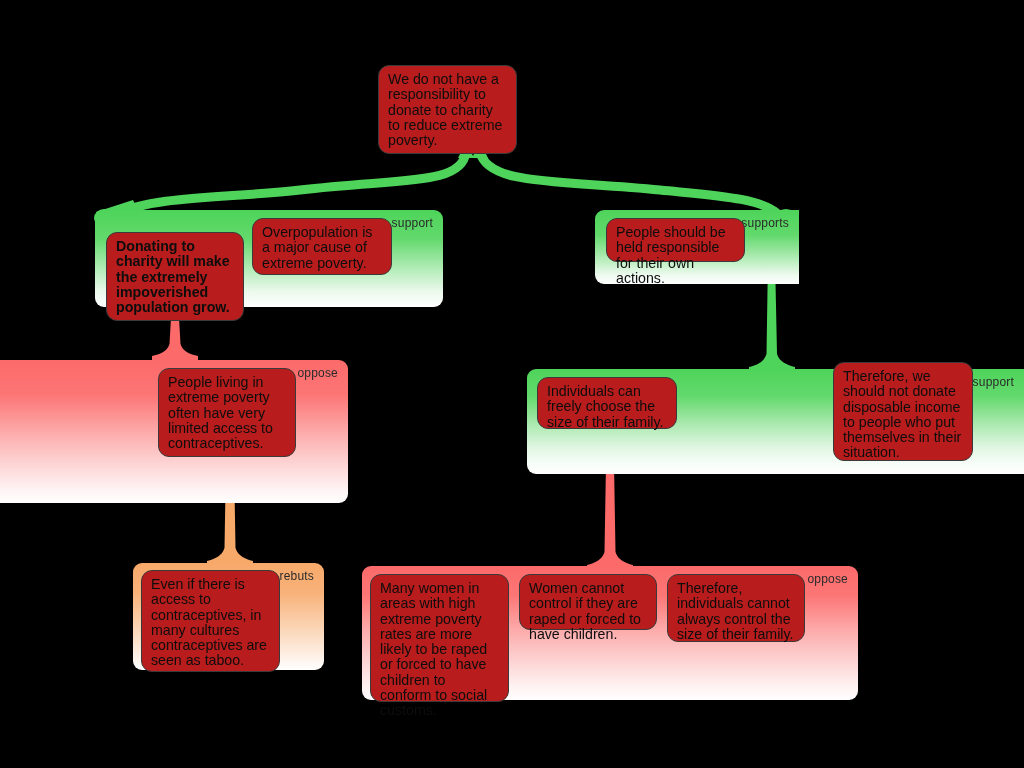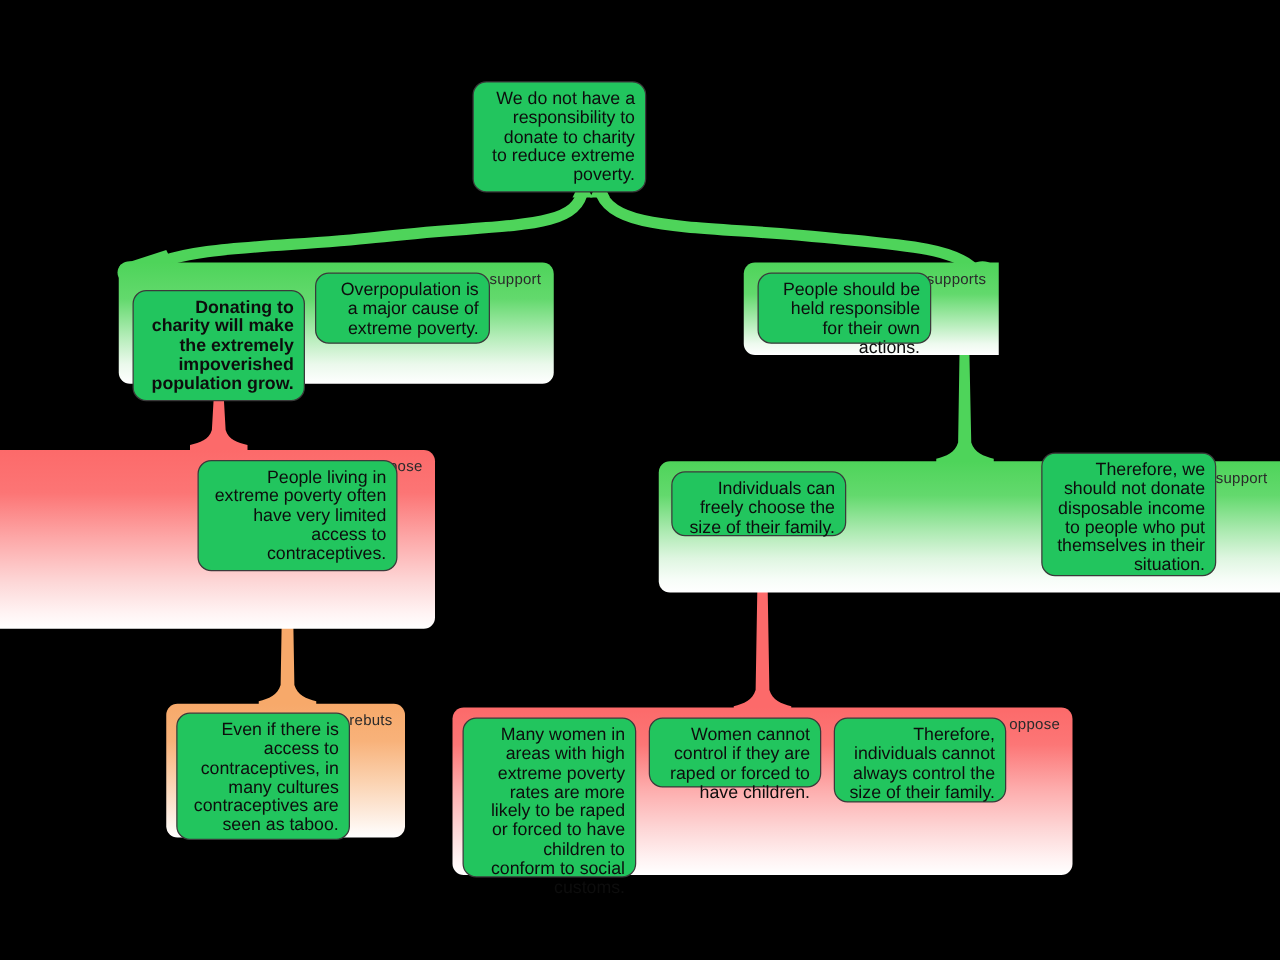--- a/index.html
+++ b/index.html
@@ -50,30 +50,29 @@
     color: #2a2a2a;
     font-family: Liberation Sans, sans-serif;
     letter-spacing: 0.2px;
     white-space: nowrap;
   }
 
   
   .card {
     position: absolute;
     z-index: 3;
-    background: #22c55e;
+    background: #b91c1c;
     border: 1.6px solid #3a3a3a;
     border-radius: 11px;
     box-sizing: border-box;
     padding: 6px 8px 19px 9px;
     font-size: 14.2px;
     line-height: 1.075;
     color: #0d0d0d;
     font-family: "Liberation Sans", sans-serif;
-    text-align: right;
   }
 
   .card.root {
     z-index: 4;
   }
 </style>
 </head>
 <body>
 
 <div id="canvas">
@@ -194,26 +193,26 @@
   </div>
 
   <div class="card" style="left:106px; top:232px; width:138px; height:89px;font-weight:bold;">
     <span>Donating to charity will make the extremely impoverished population grow.</span>
   </div>
 
   <div class="card" style="left:252px; top:218px; width:140px; height:57px;">
     <span>Overpopulation is a major cause of extreme poverty.</span>
   </div>
 
-  <div class="card" style="left:606px; top:218px; width:139px; height:57px;">
+  <div class="card" style="left:606px; top:218px; width:139px; height:44px;">
     <span>People should be held responsible for their own actions.</span>
   </div>
 
 
-  <div class="card" style="left:158px; top:368px; width:160px; height:89px;">
+  <div class="card" style="left:158px; top:368px; width:138px; height:89px;">
     <span>People living in extreme poverty often have very limited access to contraceptives.</span>
   </div>
 
   <div class="card" style="left:141px; top:570px; width:139px; height:102px;">
     <span>Even if there is access to contraceptives, in many cultures contraceptives are seen as taboo.</span>
   </div>
 
   <div class="card" style="left:537px; top:377px; width:140px; height:52px;">
     <span>Individuals can freely choose the size of their family.</span>
   </div>

